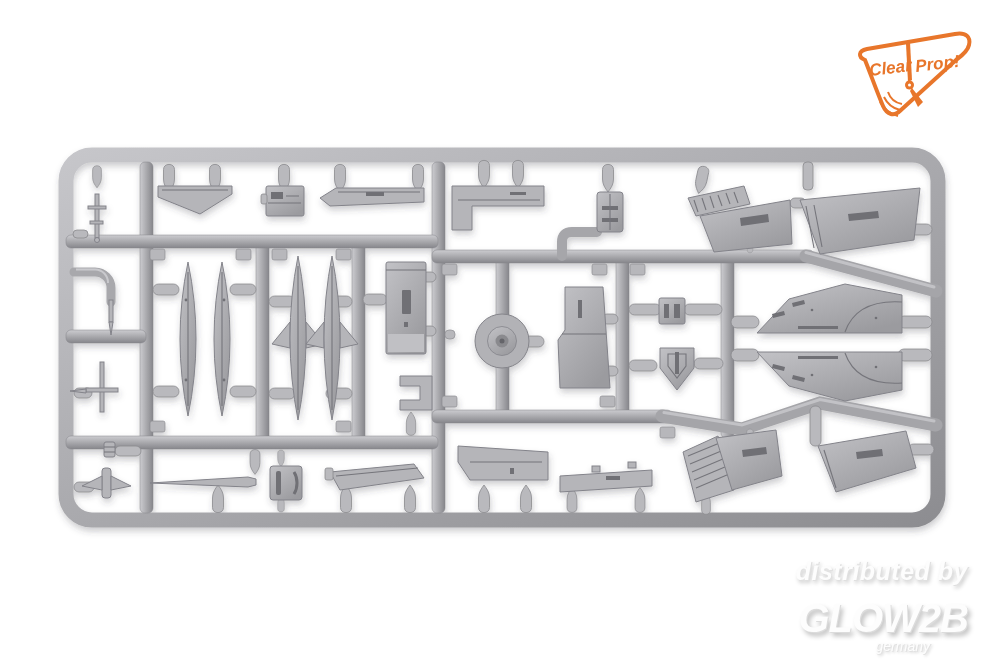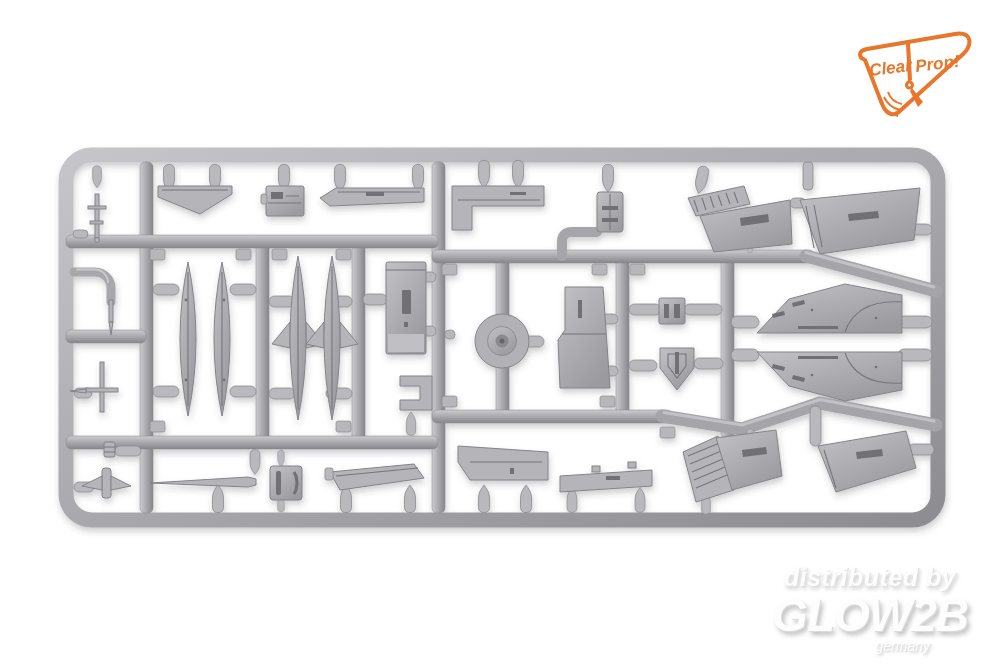--- a/index.html
+++ b/index.html
@@ -20,22 +20,22 @@
   .slot{fill:#6f6f75;stroke:none;}
   .gate{fill:#b9b9bd;stroke:#8a8a8e;stroke-width:.8;}
 
   
   .logo{position:absolute;right:18px;top:30px;width:138px;height:104px;}
 
   
   .watermark{position:absolute;right:32px;bottom:14px;text-align:right;
              color:#fdfdfd;font-style:italic;line-height:1;}
   .wm1{font-size:25px;font-weight:700;letter-spacing:.5px;
-       text-shadow:1px 1px 0 #e0e0e0,2px 3px 4px #c6c6c6;text-align:center;}
-  .wm2{font-size:46px;font-weight:800;letter-spacing:-1px;margin-top:2px;
+       text-shadow:1px 1px 0 #e0e0e0,2px 3px 4px #c6c6c6;}
+  .wm2{font-size:40px;font-weight:800;letter-spacing:-1px;margin-top:14px;
        text-shadow:1px 1px 0 #dcdcdc,3px 4px 5px #bdbdbd;}
   .wm3{font-size:14px;font-weight:400;padding-right:38px;margin-top:1px;
        text-shadow:1px 1px 0 #e2e2e2,2px 2px 3px #cccccc;}
 </style>
 </head>
 <body>
 
 <div class="stage">
 
   <svg class="sprue-svg" width="1000" height="667" viewBox="0 0 1000 667">

